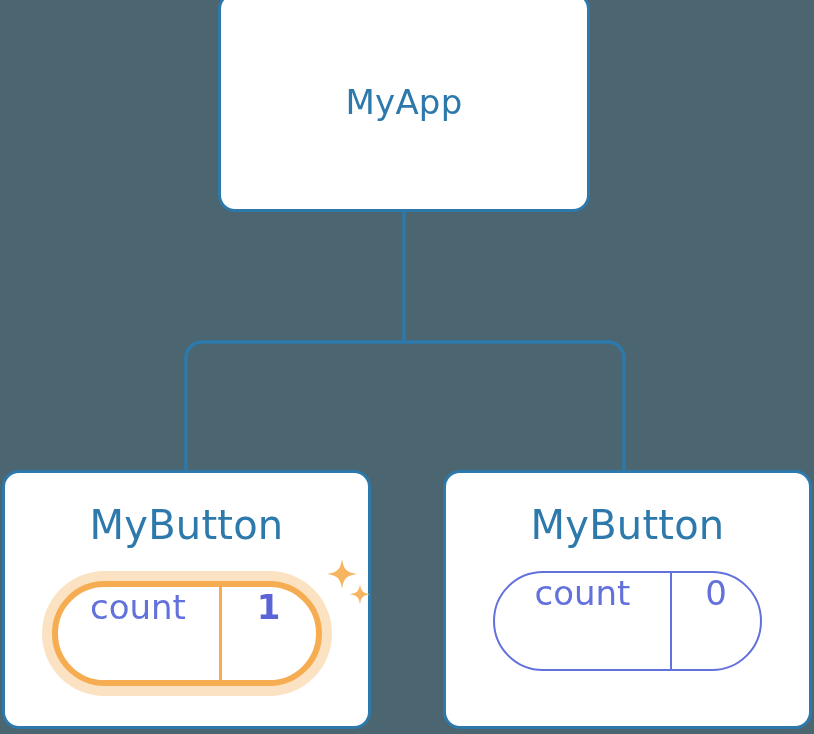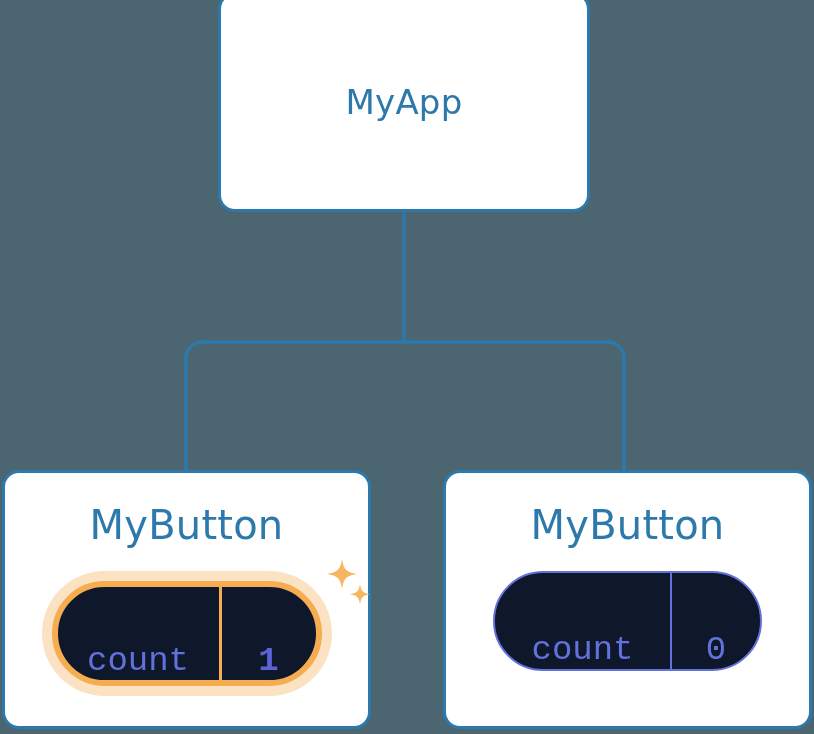--- a/index.html
+++ b/index.html
@@ -87,24 +87,23 @@
     position: relative;
     margin-top: 26px;
     display: flex;
     align-items: center;
     justify-content: center;
   }
 
   .pill {
     position: relative;
     display: flex;
-    align-items: flex-end;
+    align-items: flex-start;
     box-sizing: border-box;
-    background: #0f172a;
-    font-family: Liberation Mono, monospace;
+    background: #ffffff;
   }
 
   
   .pill-plain {
     width: 269px;
     height: 100px;
     border: 2px solid #6271db;
     border-radius: 50px;
   }
 

